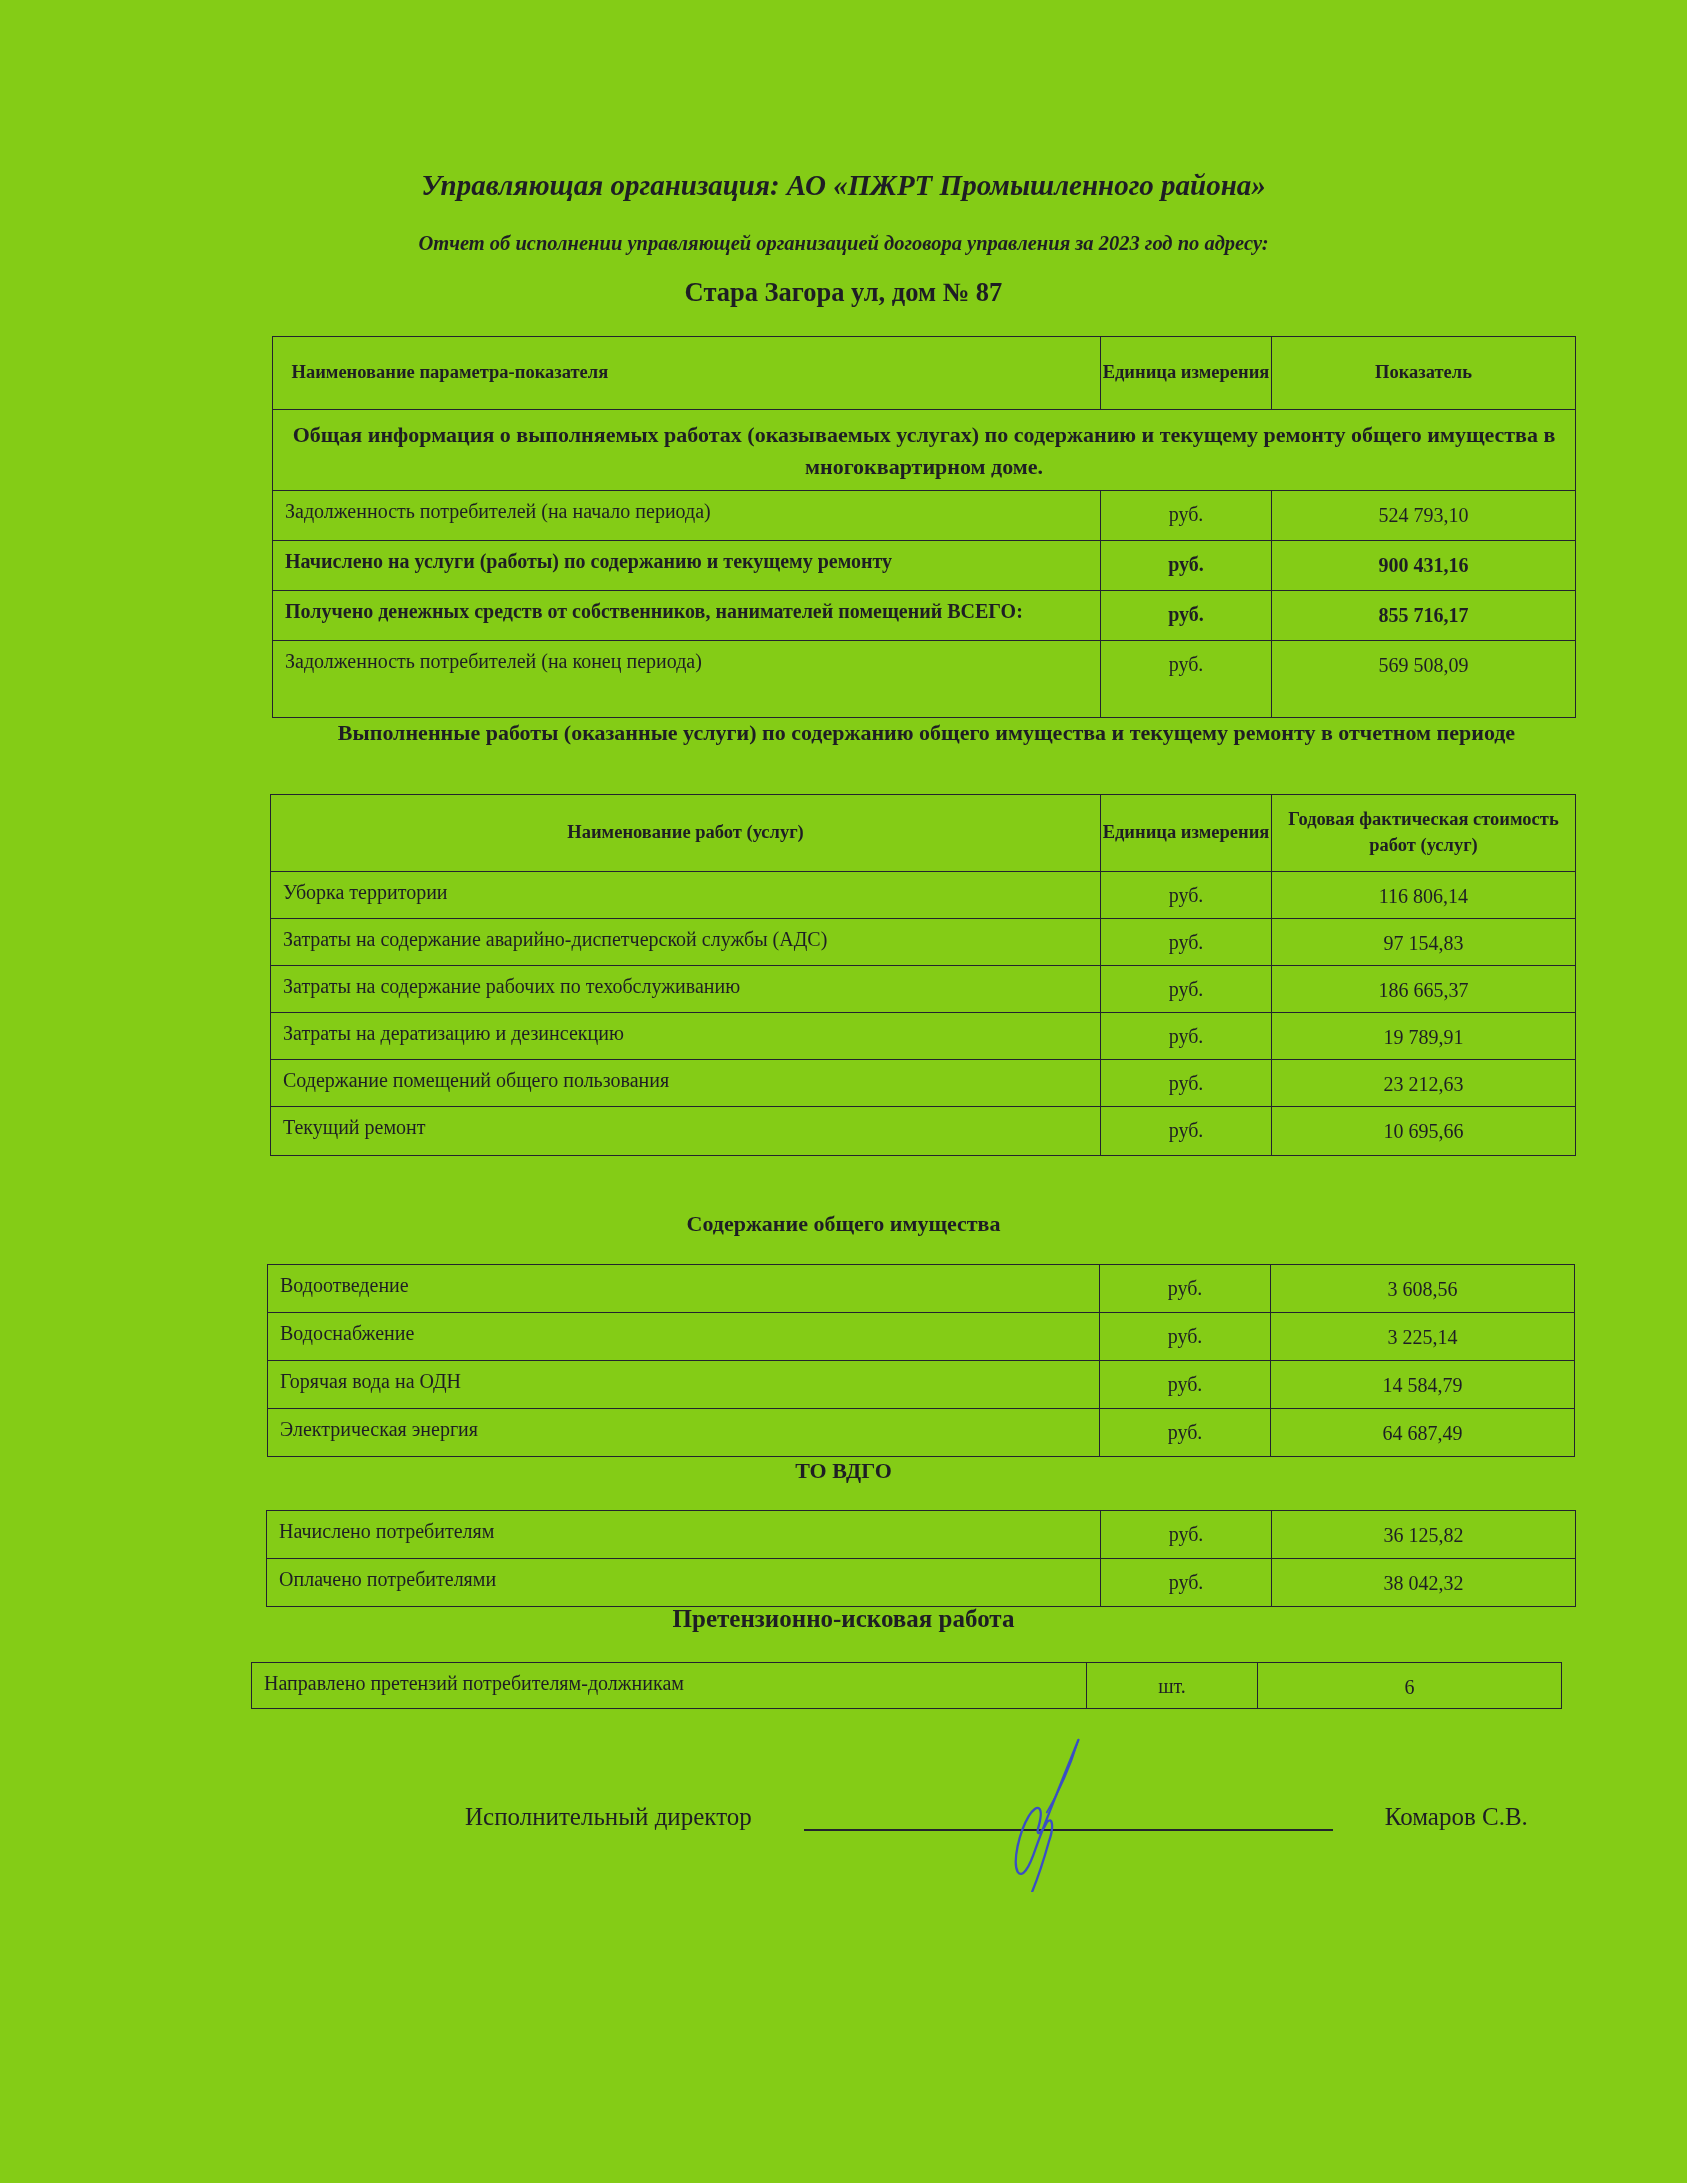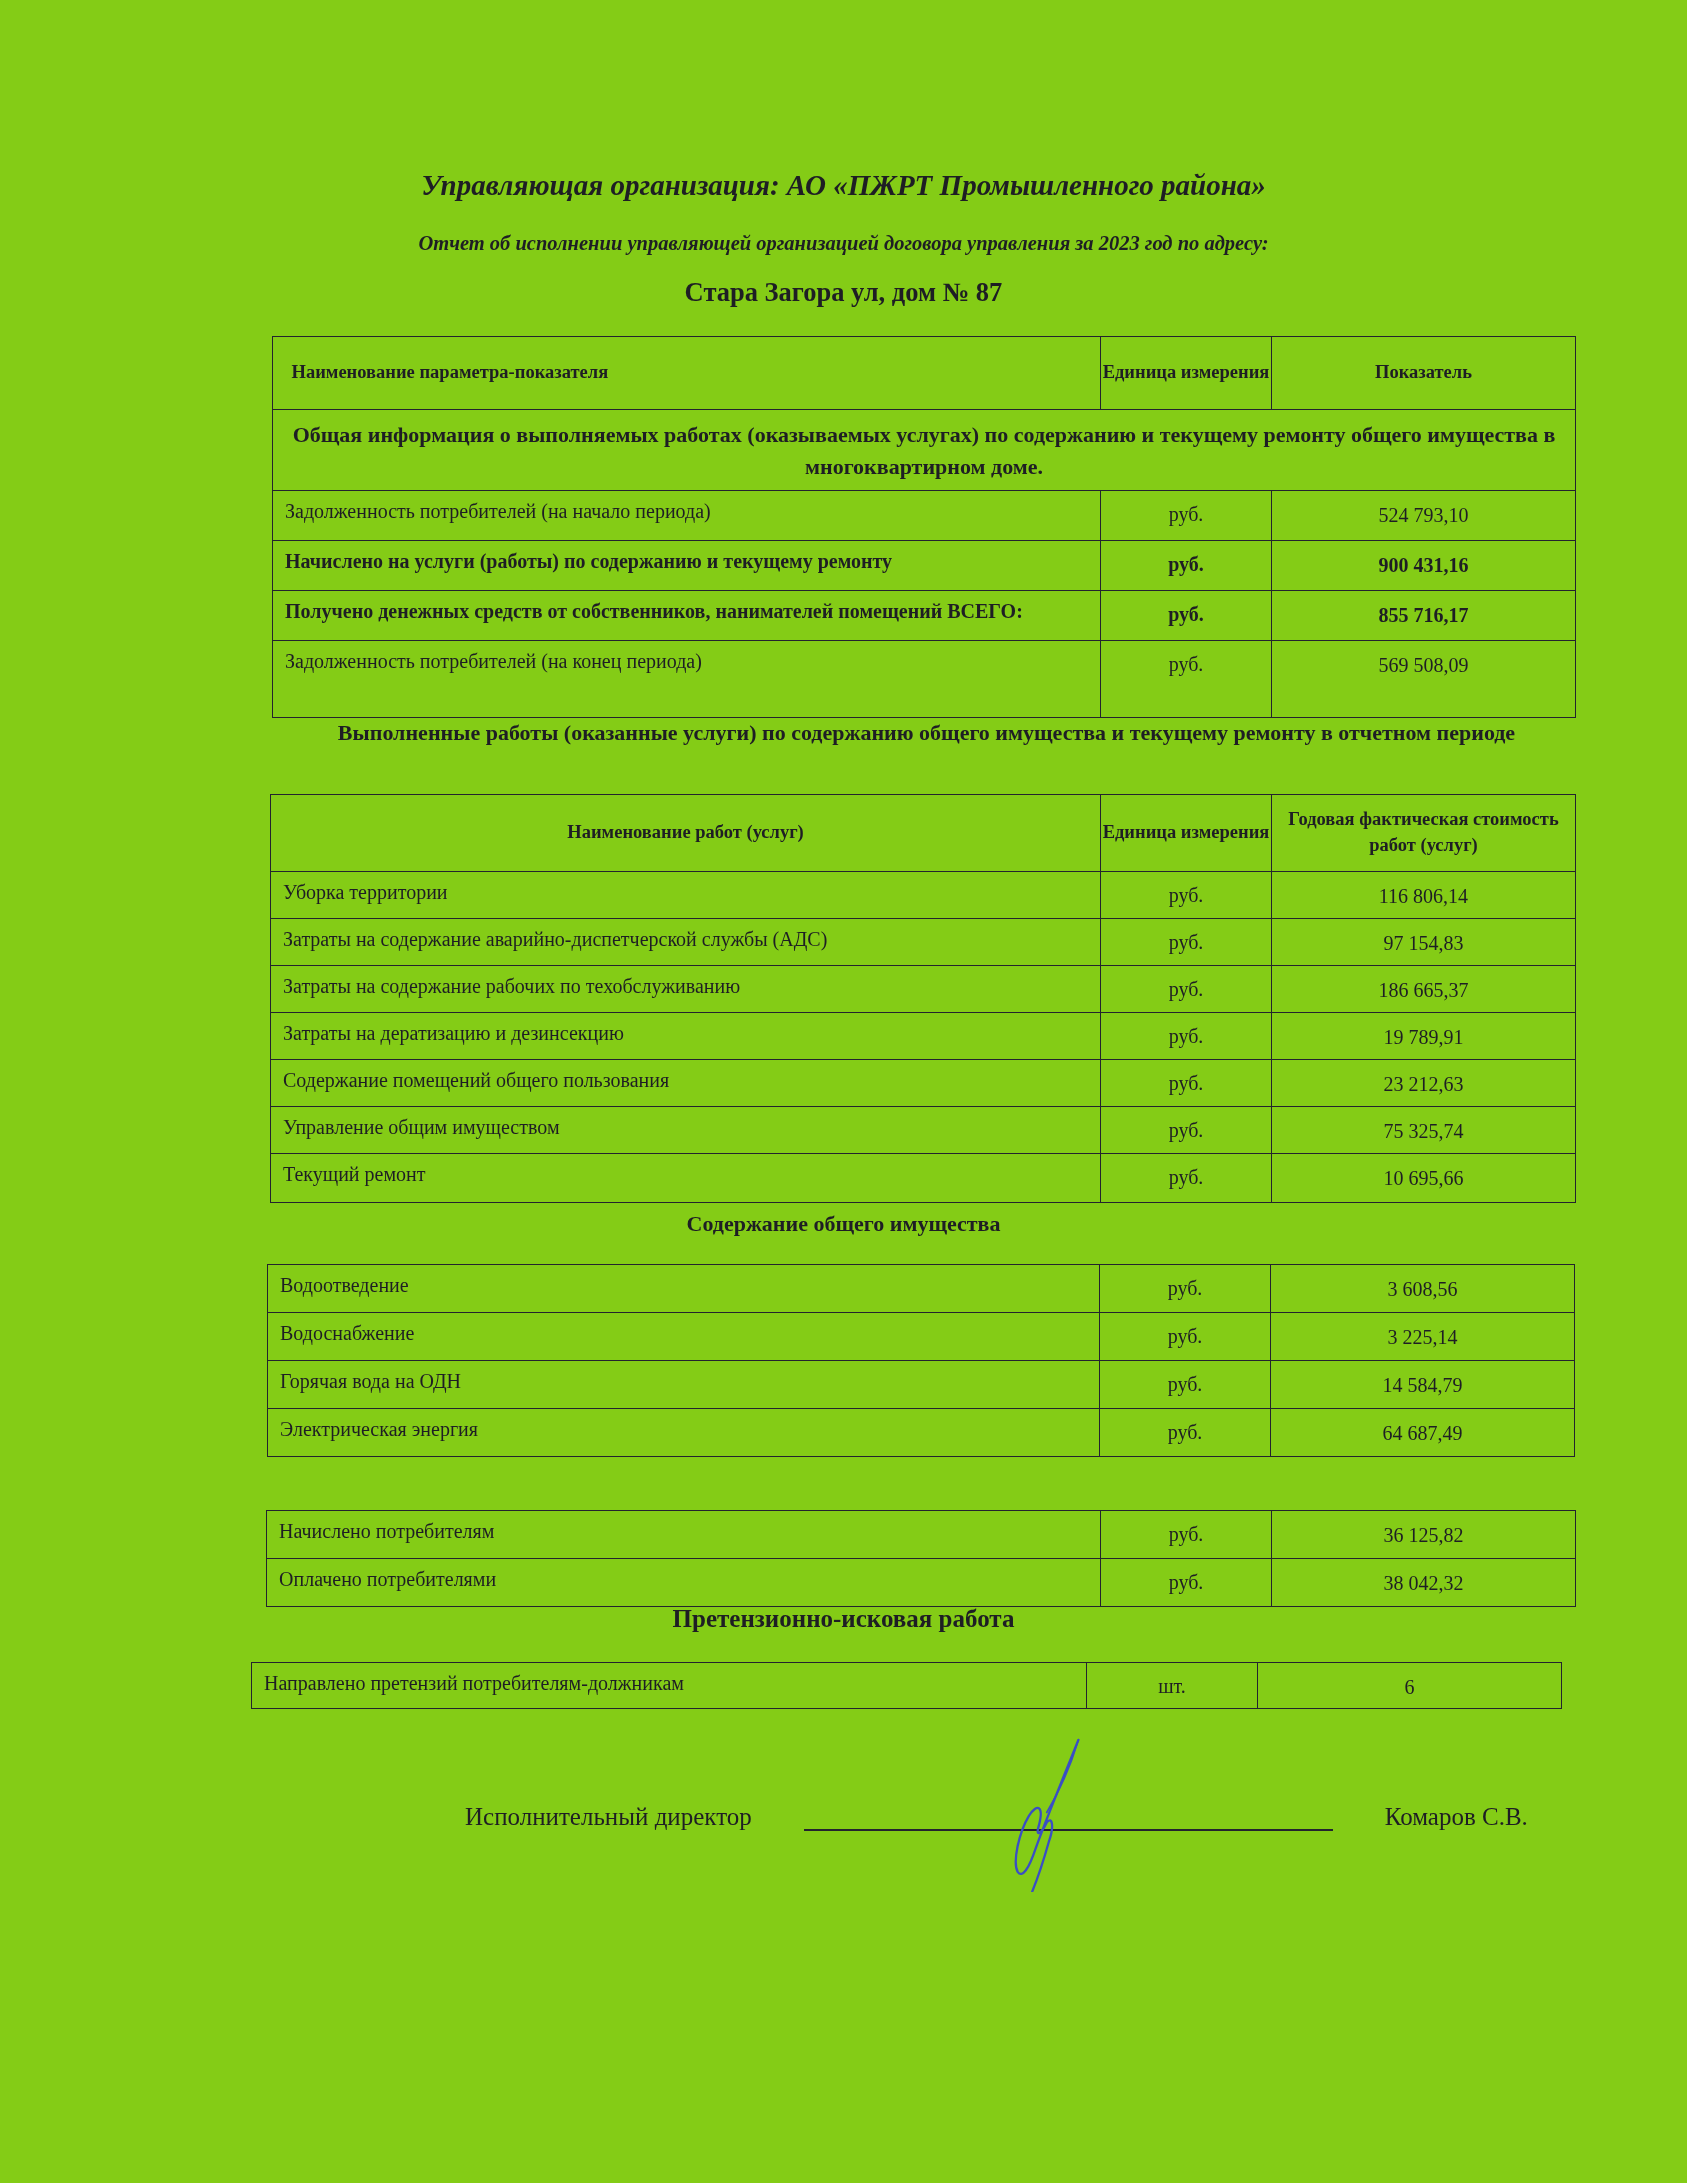--- a/index.html
+++ b/index.html
@@ -107,25 +107,20 @@
     <tr style="height:47px">
       <td class="c-label">Затраты на дератизацию и дезинсекцию</td>
       <td class="c-unit">руб.</td>
       <td class="c-val">19 789,91</td>
     </tr>
     <tr style="height:47px">
       <td class="c-label">Содержание помещений общего пользования</td>
       <td class="c-unit">руб.</td>
       <td class="c-val">23 212,63</td>
     </tr>
-    <tr style="height:47px">
-      <td class="c-label">Управление общим имуществом</td>
-      <td class="c-unit">руб.</td>
-      <td class="c-val">75 325,74</td>
-    </tr>
     <tr style="height:49px">
       <td class="c-label">Текущий ремонт</td>
       <td class="c-unit">руб.</td>
       <td class="c-val">10 695,66</td>
     </tr>
   </tbody>
     </table>
 
   <div class="center-text section-title" style="top:1207px;">Содержание общего имущества</div>
   <table class="grid" style="left:267px; top:1264px; width:1307px;">
@@ -151,20 +146,21 @@
       <td class="c-val">14 584,79</td>
     </tr>
     <tr style="height:48px">
       <td class="c-label">Электрическая энергия</td>
       <td class="c-unit">руб.</td>
       <td class="c-val">64 687,49</td>
     </tr>
   </tbody>
     </table>
 
+  <div class="center-text section-title" style="top:1454px;">ТО ВДГО</div>
   <table class="grid" style="left:266px; top:1510px; width:1309px;">
     <colgroup>
         <col style="width:834px">
         <col style="width:171px">
         <col style="width:304px">
       </colgroup>
     <tbody>
         <tr style="height:48px">
       <td class="c-label">Начислено потребителям</td>
       <td class="c-unit">руб.</td>

